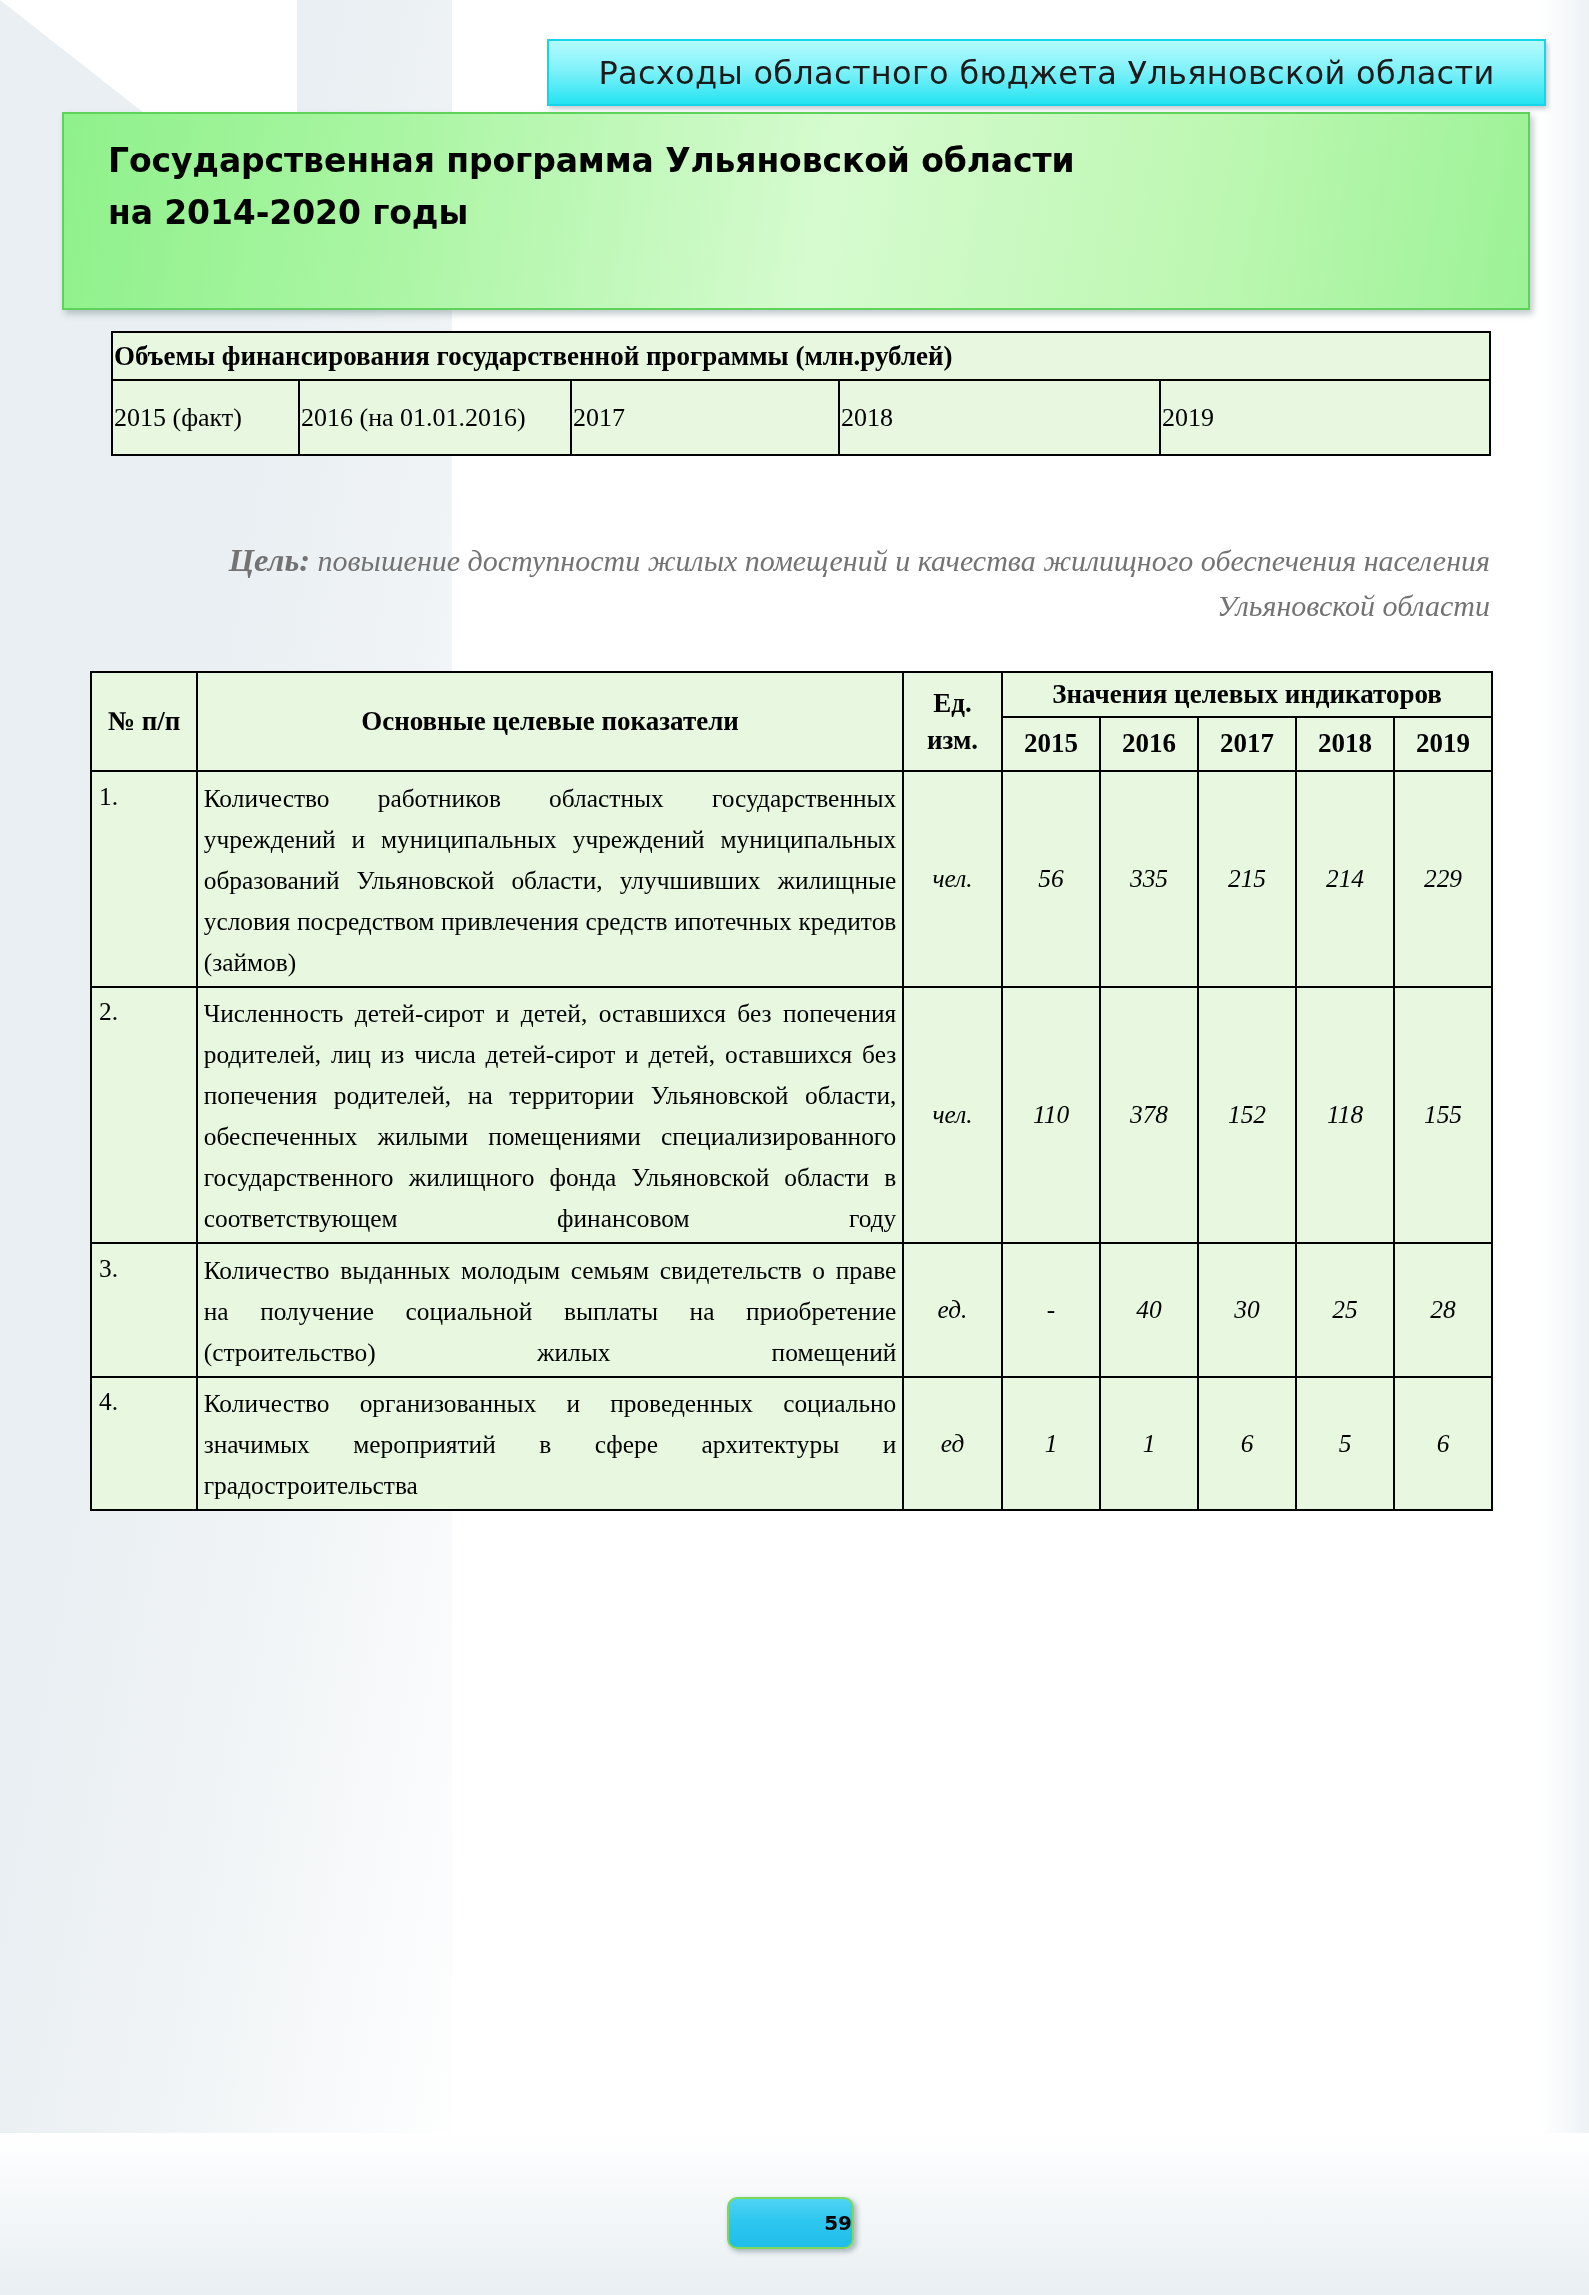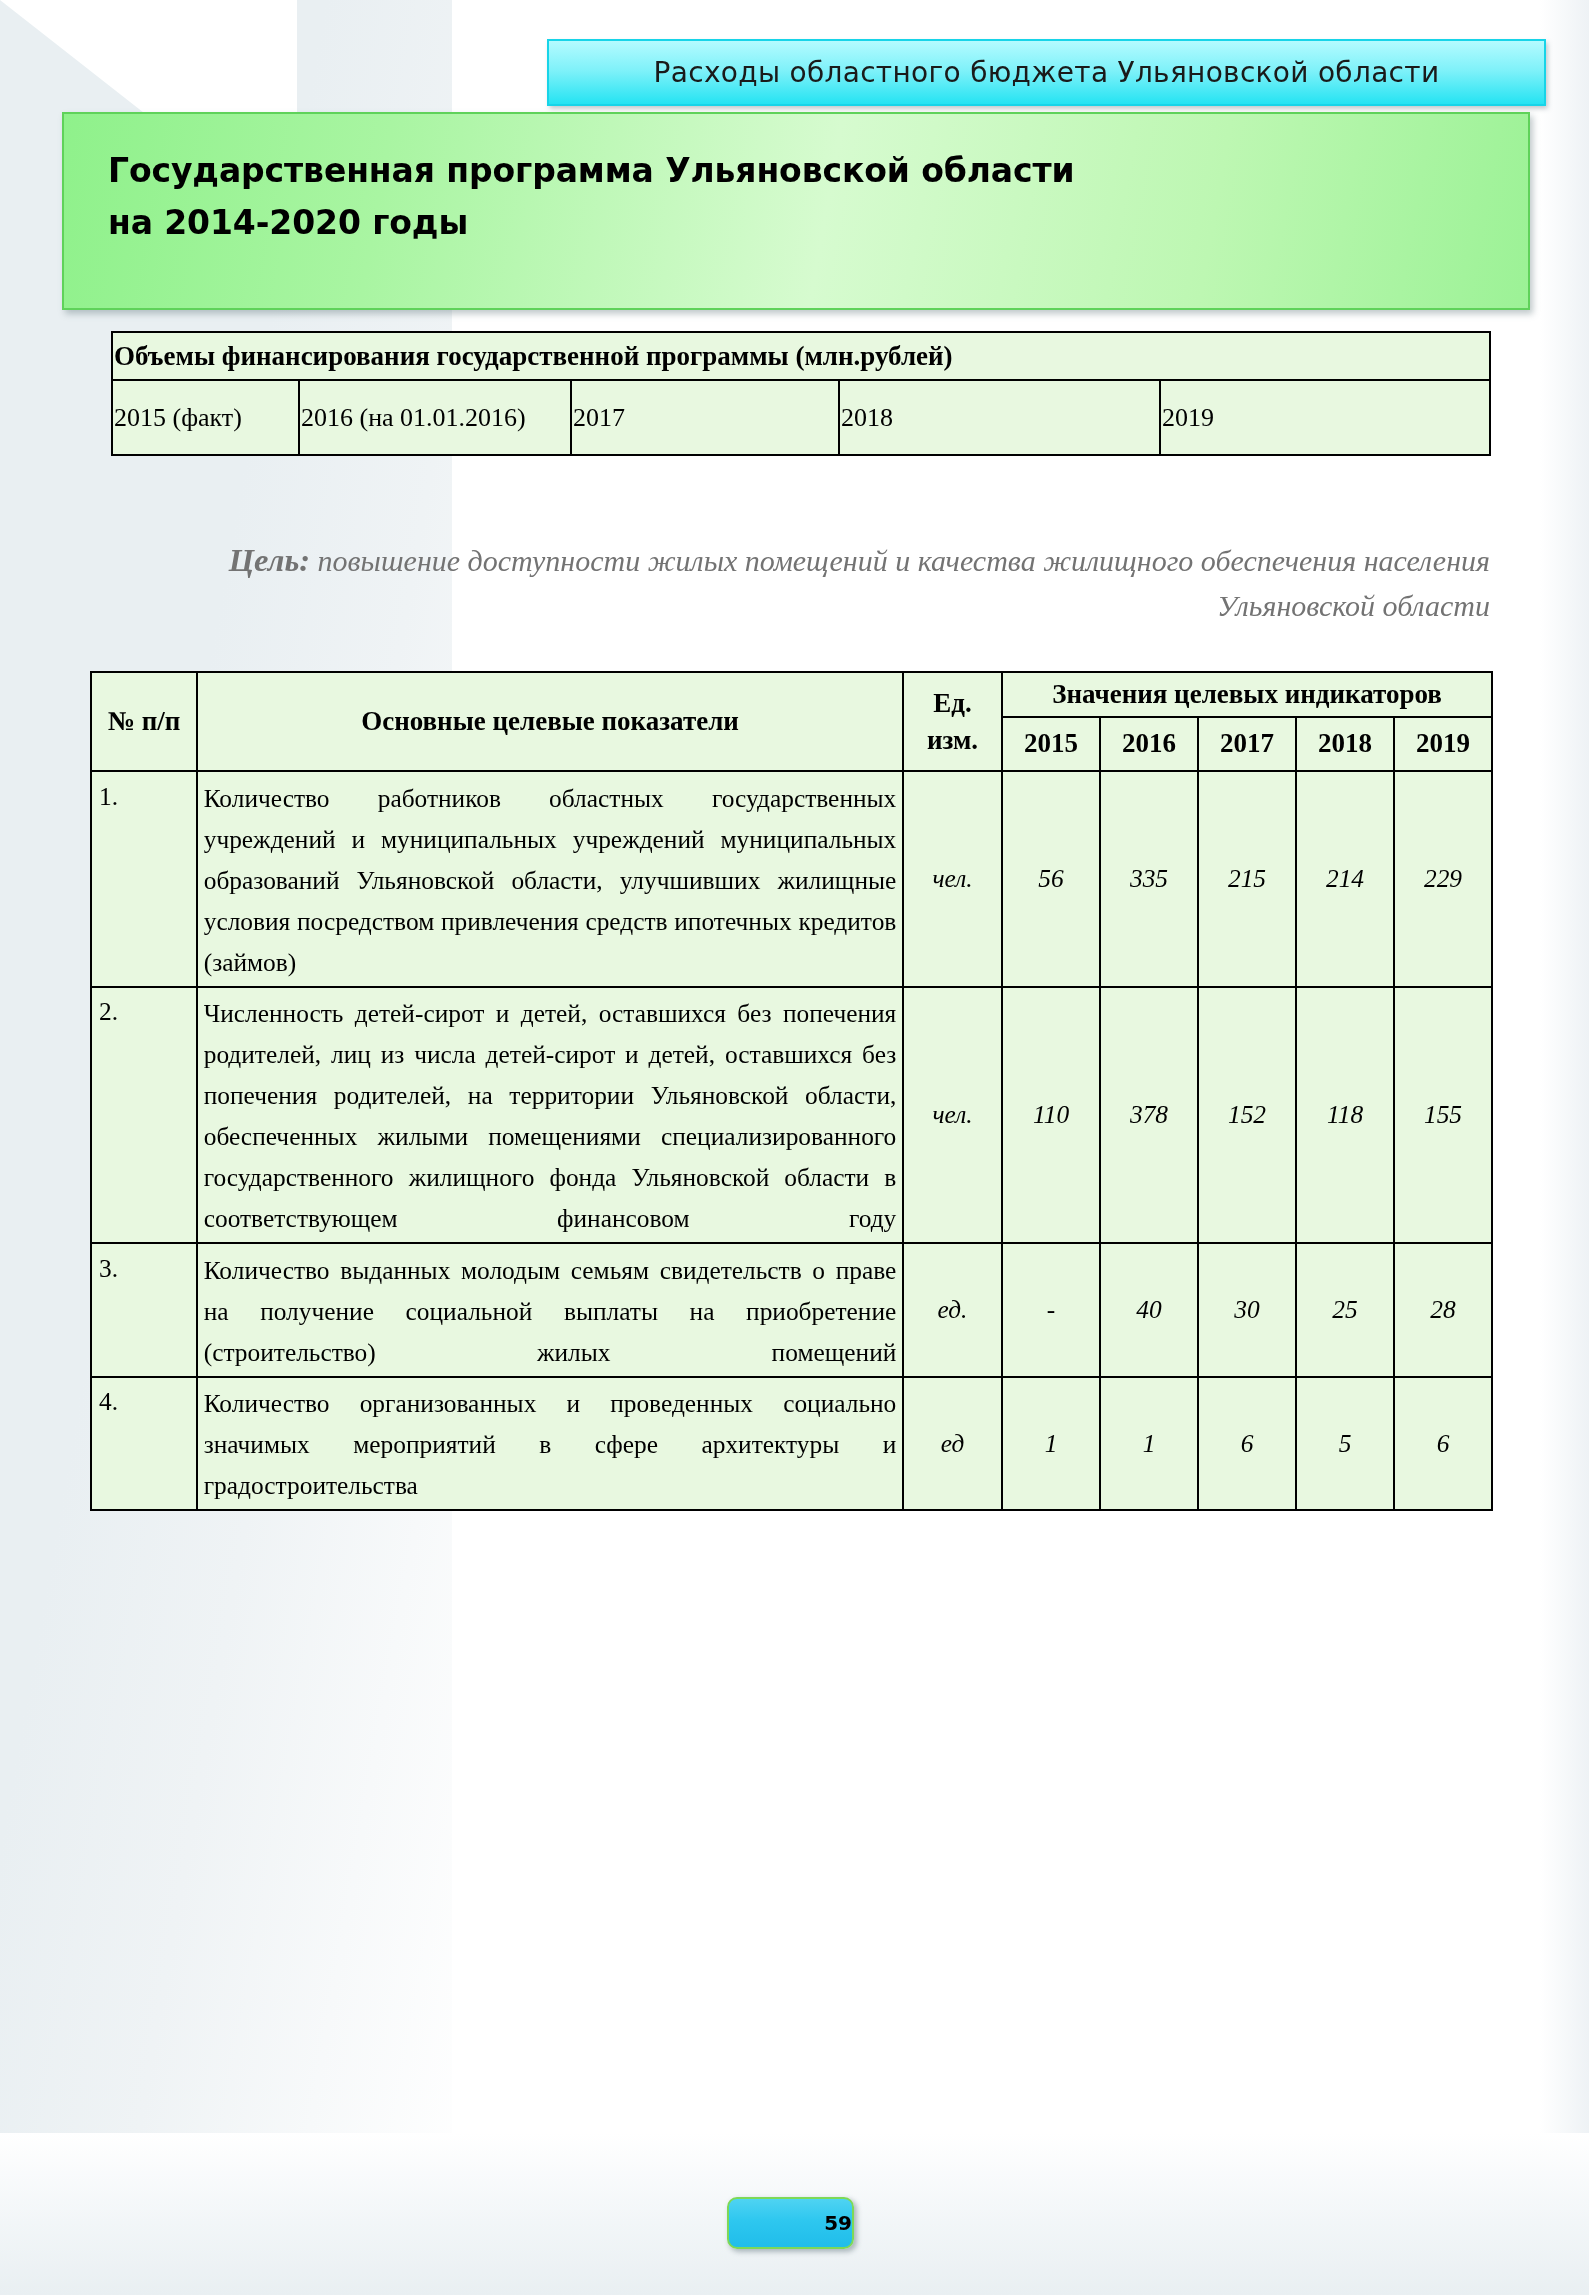--- a/index.html
+++ b/index.html
@@ -50,36 +50,36 @@
     box-sizing: border-box;
     background: linear-gradient(180deg, #b4fbff 0%, #7df1f9 48%, #25e3f2 100%);
     border: 2.1px solid #17d4e8;
     display: flex;
     align-items: center;
     justify-content: center;
     box-shadow: 2.1px 2.8px 5px rgba(90,110,120,0.40);
   }
   #header-banner .banner-text {
     font-family: "DejaVu Sans", sans-serif;
-    font-size: 28px;
+    font-size: 32px;
     color: #1a1a1a;
     letter-spacing: 0.3px;
     white-space: nowrap;
   }
 
   
   #title-block {
     position: absolute;
     left: 62px; top: 112px;
     width: 1468px; height: 198px;
     box-sizing: border-box;
     background: linear-gradient(100deg, #8ff18b 0%, #a9f5a2 22%, #d6fbcf 52%, #bdf7b2 78%, #9cf296 100%);
     border: 2.1px solid #5fd25a;
     box-shadow: 2.8px 3.5px 6.4px rgba(95,115,120,0.38);
-    padding: 31px 0 0 44px;
+    padding: 21px 0 0 44px;
   }
   #title-block .title-line {
     font-family: "DejaVu Sans", sans-serif;
     font-weight: bold;
     font-size: 33px;
     line-height: 52px;
     color: #000000;
     white-space: nowrap;
     letter-spacing: -0.1px;
   }

